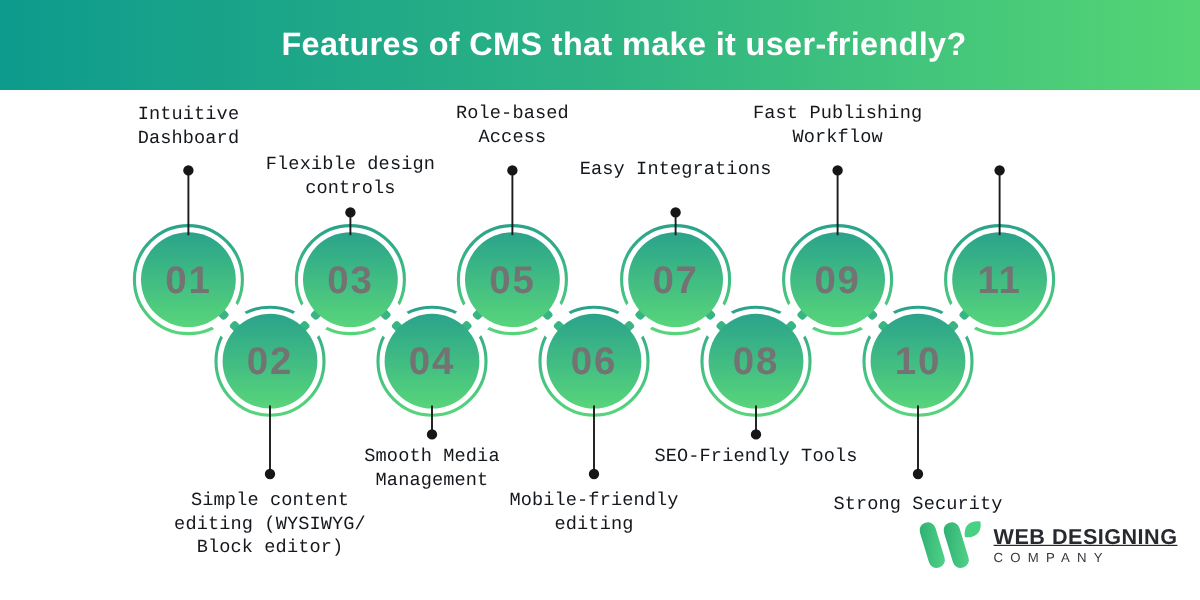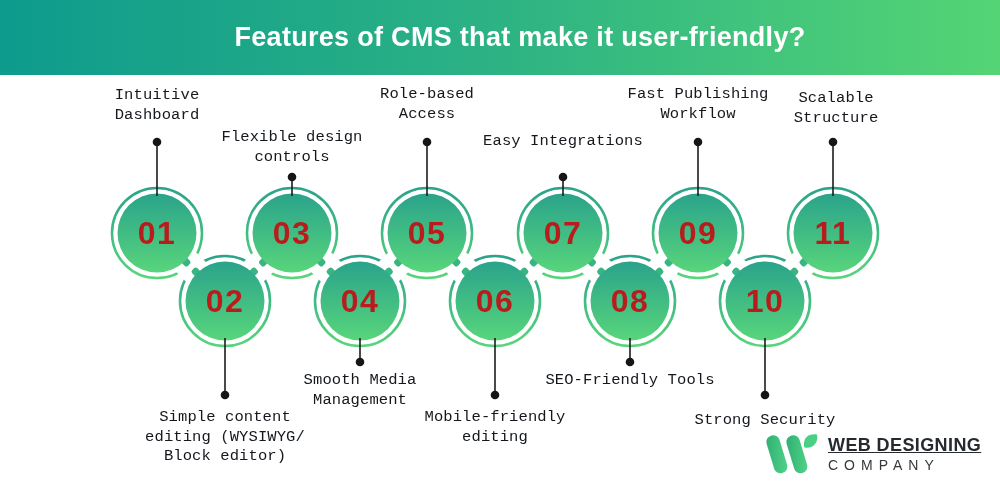--- a/index.html
+++ b/index.html
@@ -14,36 +14,36 @@
     display:flex;align-items:center;justify-content:center;padding-left:20px;
   }
   .header .title{
     color:#ffffff;font-size:27px;font-weight:bold;letter-spacing:.3px;
   }
   
   svg.diagram{position:absolute;left:0;top:0;}
   .num{
     position:absolute;width:84px;height:84px;transform:translate(-50%,-50%);
     display:flex;align-items:center;justify-content:center;
-    color:#b91c1c;font-size:32px;font-weight:bold;letter-spacing:1.5px;
+    color:#737373;font-size:32px;font-weight:bold;letter-spacing:1.5px;
     pointer-events:none;
   }
   .lbl{
     position:absolute;transform:translateX(-50%);
     text-align:center;white-space:pre-line;
     color:#14181d;font-size:15.5px;line-height:19.5px;font-weight:500;
     letter-spacing:.1px;width:220px;font-family:Liberation Mono, monospace;
   }
   
   .logo{
     position:absolute;left:762px;top:432px;display:flex;align-items:center;gap:8px;
   }
   .logo-text{display:flex;flex-direction:column;line-height:1;}
   .logo-name{color:#26292e;font-size:18px;font-weight:bold;letter-spacing:.4px;text-decoration:underline;}
-  .logo-sub{color:#33383d;font-size:14px;letter-spacing:6px;margin-top:4px;font-weight:500;}
+  .logo-sub{color:#33383d;font-size:11px;letter-spacing:6px;margin-top:4px;font-weight:500;}
 </style>
 </head>
 <body>
 
 <div id="canvas">
 
   <div class="header">
     <div class="title">Features of CMS that make it user-friendly?</div>
   </div>
 
@@ -187,22 +187,20 @@
 Management</div>
   <div class="lbl" style="left:427px;top:85px">Role-based
 Access</div>
   <div class="lbl" style="left:495px;top:408px">Mobile-friendly
 editing</div>
   <div class="lbl" style="left:563px;top:132px">Easy Integrations</div>
   <div class="lbl" style="left:630px;top:371px">SEO-Friendly Tools</div>
   <div class="lbl" style="left:698px;top:85px">Fast Publishing
 Workflow</div>
   <div class="lbl" style="left:765px;top:411px">Strong Security</div>
-  <div class="lbl" style="left:836px;top:89px">Scalable
-Structure</div>
 
   <div class="logo">
     <svg width="58" height="44" viewBox="0 0 58 44">
       <defs>
         <linearGradient id="gw" x1="0" y1="0" x2="1" y2="1">
           <stop offset="0" stop-color="#2eae72"></stop>
           <stop offset="1" stop-color="#52d489"></stop>
         </linearGradient>
       </defs>
       <g>

